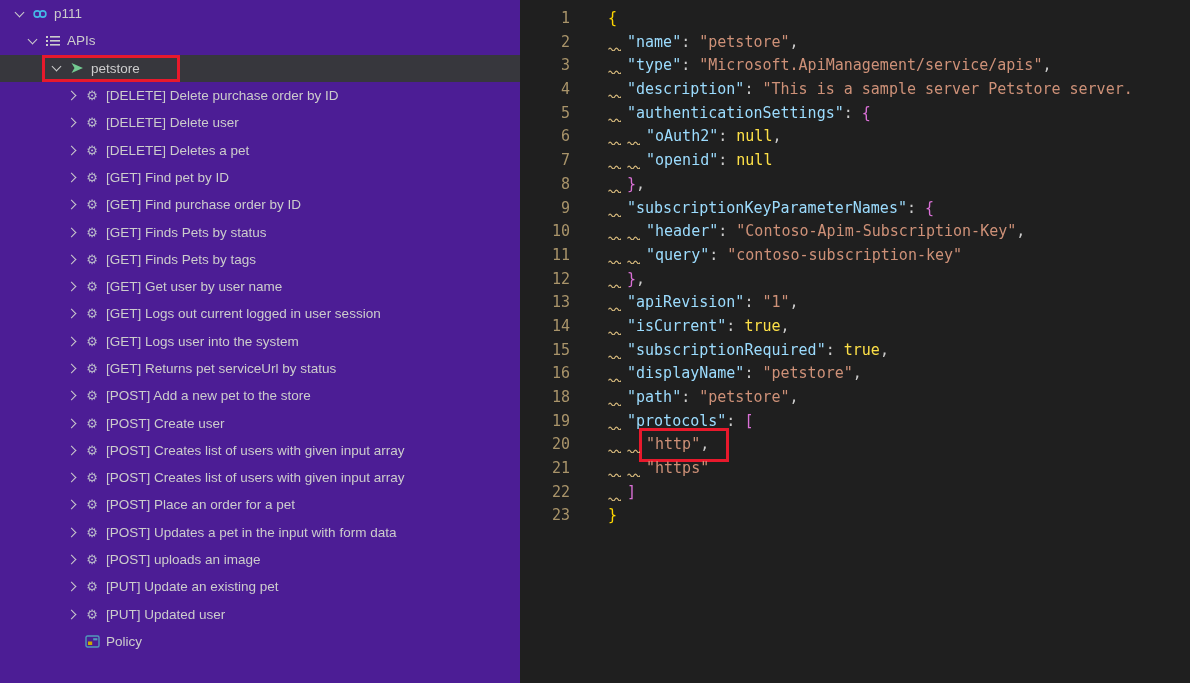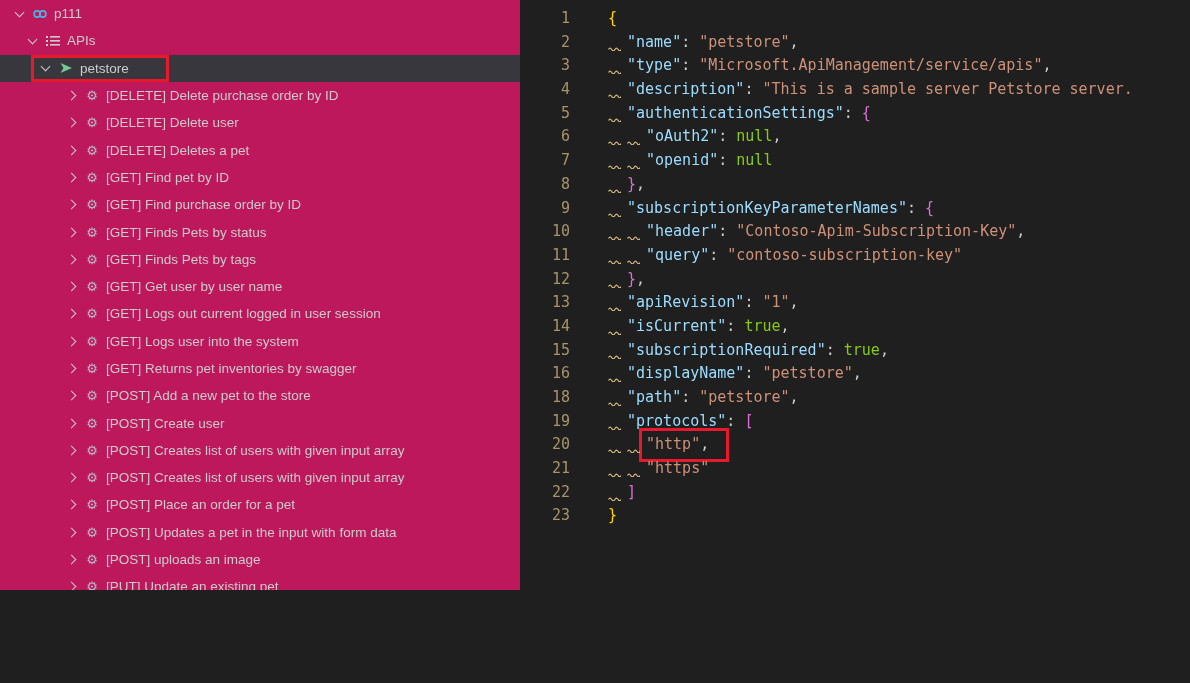--- a/index.html
+++ b/index.html
@@ -3,28 +3,28 @@
 <meta charset="utf-8">
 <style>
   html,body{margin:0;padding:0;}
   body{
     width:1190px;height:683px;overflow:hidden;position:relative;
     background:#1f1f1f;font-family:"Liberation Sans",sans-serif;
     -webkit-font-smoothing:antialiased;
   }
   
   .sidebar{
-    position:absolute;left:0;top:0;width:520px;height:590px;
-    background:#be185d;overflow:hidden;
+    position:absolute;left:0;top:0;width:520px;height:683px;
+    background:#4c1d95;overflow:hidden;
   }
   .tree-row{
     height:27.3px;display:flex;align-items:center;
     color:#cccccc;font-size:13.5px;white-space:nowrap;cursor:pointer;
   }
-  .tree-row.selected{background:#37373d;}
+  .tree-row.selected{background:#37373d;padding-left:11px;}
   .row-inner{display:flex;align-items:center;}
   .row-inner.rowbox{
     outline:3px solid #e8192c;outline-offset:1px;
     padding:2px 36px 2px 0;
   }
   .chev-box{width:20px;display:flex;justify-content:center;align-items:center;flex:none;}
   .chev{width:6px;height:6px;border-right:1.6px solid #cccccc;border-bottom:1.6px solid #cccccc;display:inline-block;}
   .chev.down{transform:rotate(45deg);margin-top:-3px;}
   .chev.right{transform:rotate(-45deg);}
   .icon-box{width:22px;display:flex;justify-content:center;align-items:center;flex:none;font-size:13px;line-height:1;}
@@ -38,21 +38,21 @@
     font-size:15px;overflow:hidden;
   }
   .cline{display:flex;height:23.7px;line-height:23.7px;white-space:pre;}
   .ln{width:50px;text-align:right;color:#a9946a;flex:none;}
   .codewrap{margin-left:38px;flex:none;}
   .ind{display:inline-block;width:19px;height:1em;position:relative;vertical-align:middle;}
   .ind svg{position:absolute;left:0;bottom:-1px;}
   .tk-k{color:#9cdcfe;}
   .tk-s{color:#ce9178;}
   .tk-link{color:#ce9178;text-decoration:underline;}
-  .tk-kw{color:#84cc16;}
+  .tk-kw{color:#fde047;}
   .tk-p{color:#cccccc;}
   .tk-b0{color:#ffd700;}
   .tk-b1{color:#da70d6;}
   .redbox{
     outline:3px solid #e8192c;outline-offset:2px;
     padding:0 15px 0 2px;margin-left:-2px;display:inline-block;
   }
 </style>
 </head>
 <body>
@@ -217,21 +217,21 @@
         </span>
       </div>
       <div class="tree-row">
         <span class="row-inner" style="margin-left: 61px;">
           <span class="chev-box">
             <span class="chev right"></span>
           </span>
           <span class="icon-box">
             <span class="gear-glyph">⚙</span>
           </span>
-          <span class="tree-label">[GET] Returns pet inventories by swagger</span>
+          <span class="tree-label">[GET] Returns pet serviceUrl by status</span>
         </span>
       </div>
       <div class="tree-row">
         <span class="row-inner" style="margin-left: 61px;">
           <span class="chev-box">
             <span class="chev right"></span>
           </span>
           <span class="icon-box">
             <span class="gear-glyph">⚙</span>
           </span>

